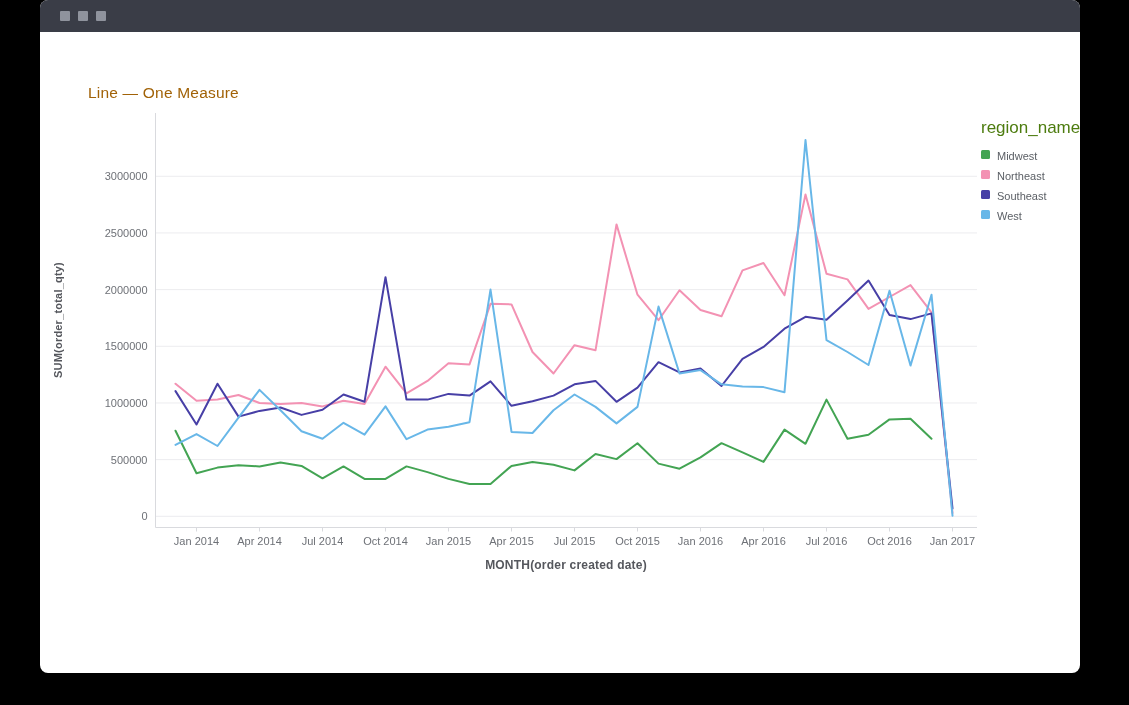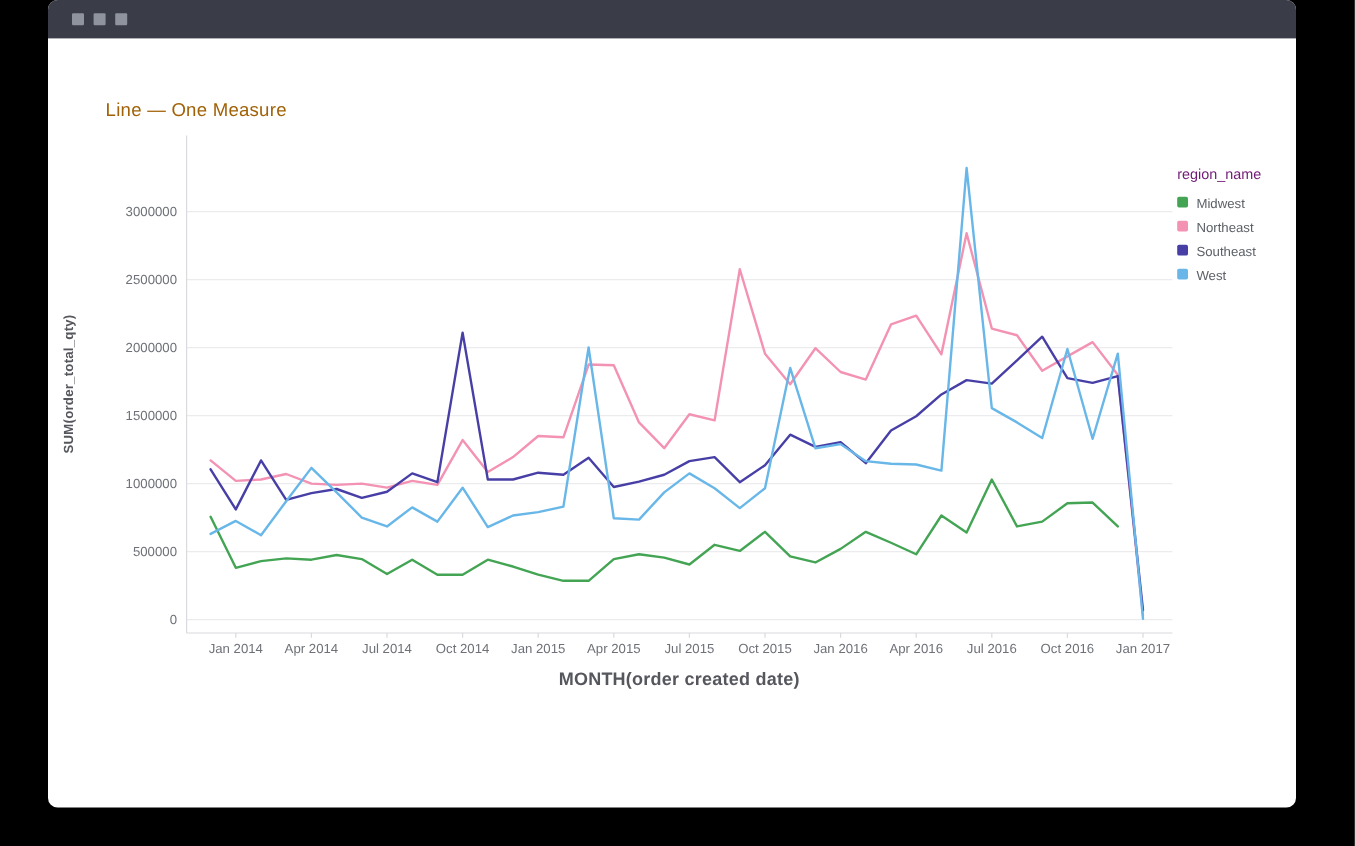--- a/index.html
+++ b/index.html
@@ -23,24 +23,24 @@
     font-size:15.5px;color:#a16207;letter-spacing:.2px;
   }
   .plot-svg{position:absolute;left:0;top:0;}
   .y-axis-title{
     position:absolute;left:-112px;top:314px;width:260px;text-align:center;
     transform:rotate(-90deg);transform-origin:center;
     font-size:11px;font-weight:bold;color:#55575d;letter-spacing:.2px;
   }
   .x-axis-title{
     position:absolute;left:115px;top:558px;width:822px;text-align:center;
-    font-size:15px;font-weight:bold;color:#55575d;letter-spacing:.2px;
+    font-size:12px;font-weight:bold;color:#55575d;letter-spacing:.2px;
   }
   .legend{position:absolute;left:941px;top:118px;}
-  .legend-title{font-size:12px;color:#701a75;margin-bottom:12px;margin-top:20px;}
+  .legend-title{font-size:17px;color:#4d7c0f;margin-bottom:12px;}
   .legend-item{display:flex;align-items:flex-start;margin-bottom:8px;cursor:default;}
   .legend-swatch{width:9px;height:9px;border-radius:1.5px;margin-right:7px;flex:0 0 auto;}
   .legend-label{font-size:11px;color:#5c6066;}
   text.tick{font-family:"Liberation Sans",sans-serif;font-size:11px;fill:#6e7177;}
 </style>
 </head>
 <body>
 
 <div class="window">
   <div class="titlebar" id="titlebar">

